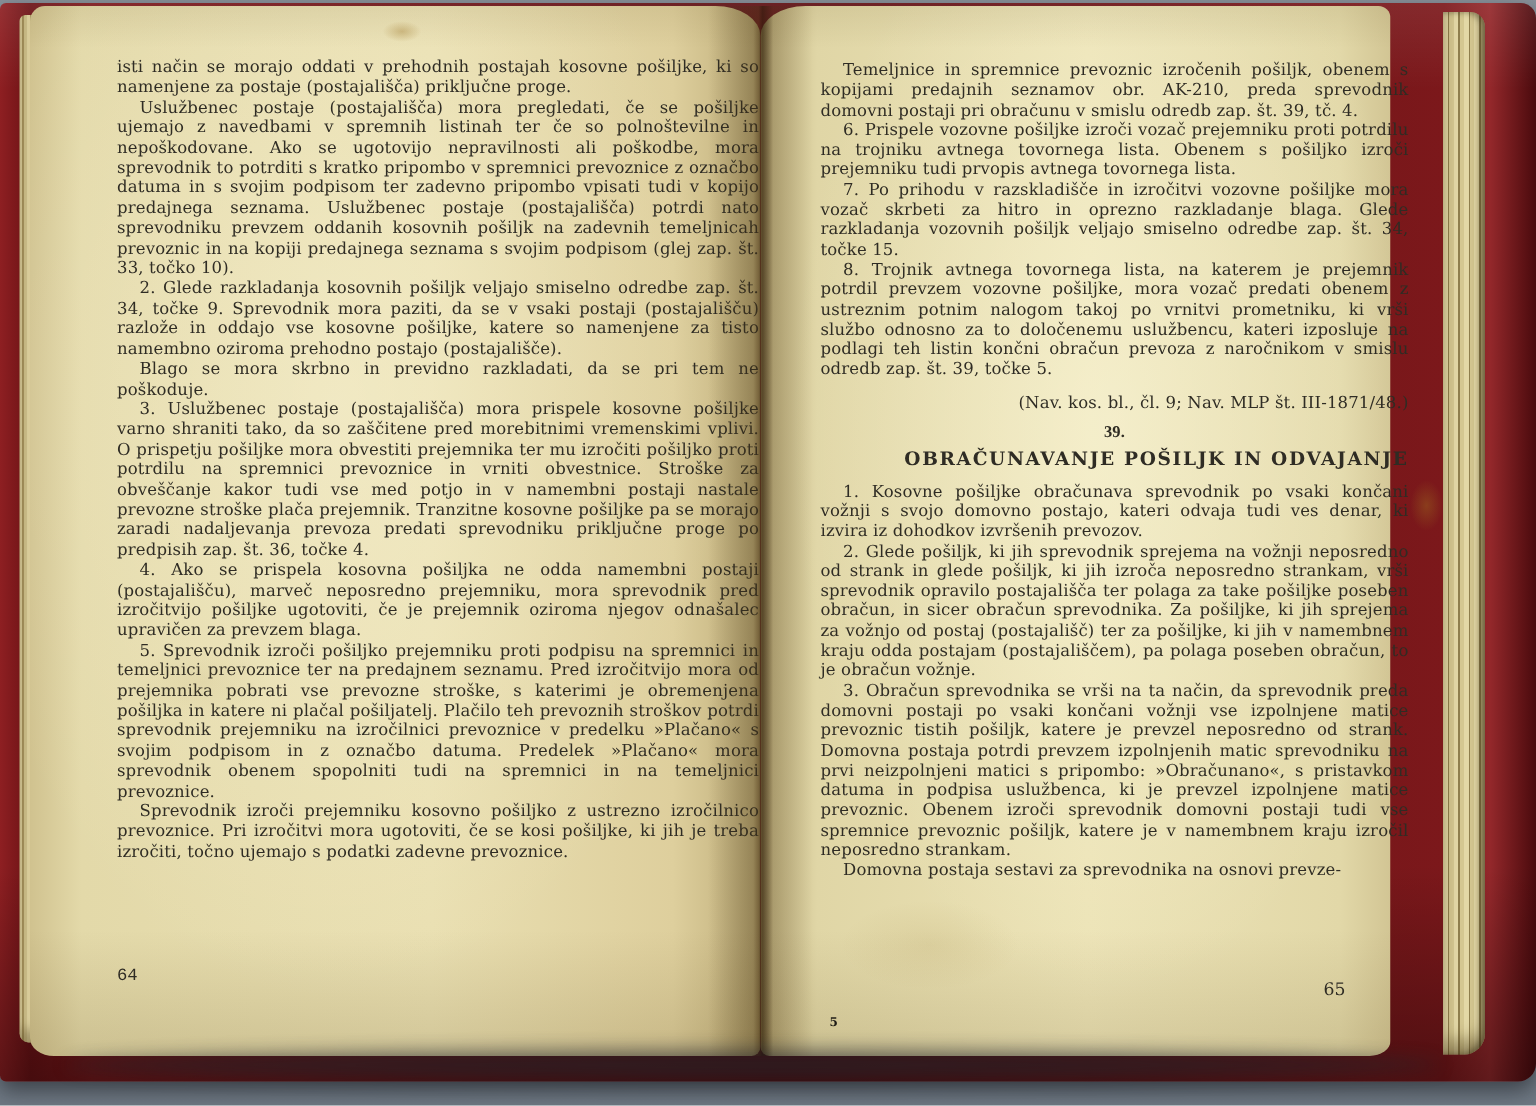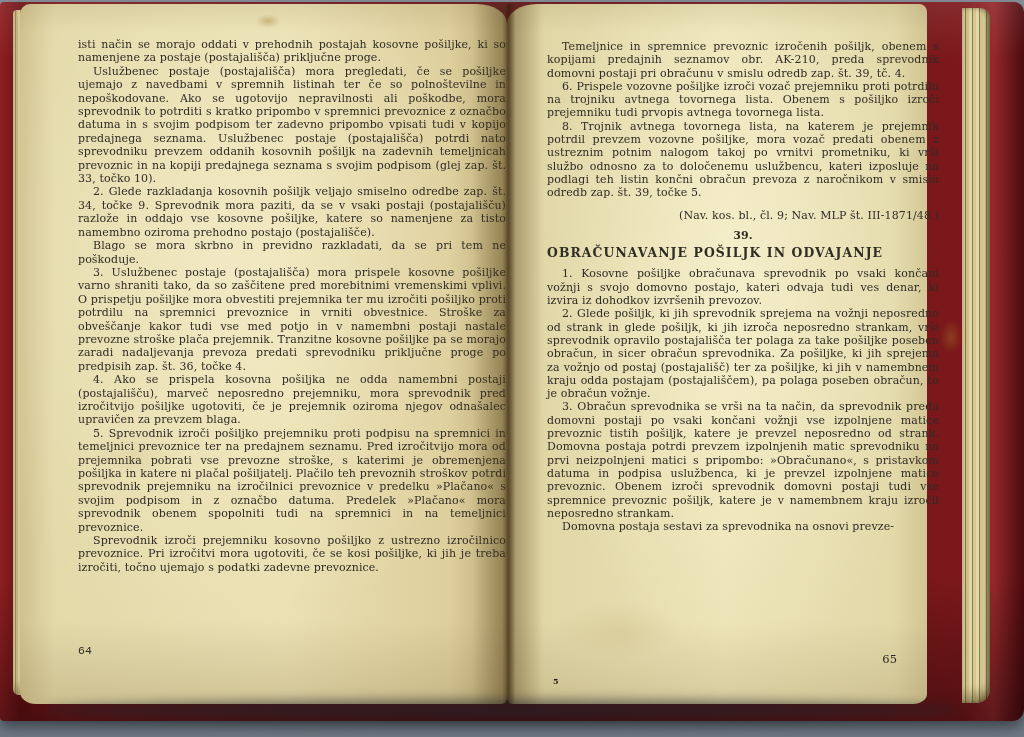--- a/index.html
+++ b/index.html
@@ -80,22 +80,22 @@
     position:absolute;
     font-size:11px;line-height:13.4px;
     text-align:justify;
     letter-spacing:0.1px;
   }
   .text-col p{margin:0;text-indent:15px;}
   .text-col p.noindent{text-indent:0;}
   .col-left{left:58px;top:34px;width:428px;}
   .col-right{left:40px;top:36px;width:392px;line-height:13.3px;}
   .citation{margin-top:9px !important;margin-bottom:7px !important;text-align:right;}
-  .sec-num{text-align:center;font-weight:bold;text-indent:0 !important;margin-top:6px !important;margin-bottom:4px !important;}
-  .sec-title{text-align:left;font-weight:bold;font-size:12.4px;letter-spacing:1.1px;text-indent:0 !important;margin-bottom:8px !important;white-space:nowrap;}
+  .sec-num{text-align:center;font-weight:bold;text-indent:0 !important;margin-top:6px !important;margin-bottom:4px !important;font-family:Liberation Serif, serif;}
+  .sec-title{text-align:right;font-weight:bold;font-size:12.4px;letter-spacing:1.1px;text-indent:0 !important;margin-bottom:8px !important;white-space:nowrap;}
   .pgnum{position:absolute;font-size:11.5px;color:#2f2c24;}
   .pg-left{left:58px;top:640px;font-family:Liberation Mono, monospace;}
   .pg-right{right:30px;top:648px;}
   .sig-mark{position:absolute;left:46px;top:672px;font-size:8px;font-weight:bold;color:#1e1c16;}
   b{font-weight:normal;}
 </style>
 </head>
 <body>
 
 <div class="scene">
@@ -118,20 +118,21 @@
       <p>5. Sprevodnik izroči pošiljko prejemniku proti podpisu na spremnici in temeljnici prevoznice ter na predajnem seznamu. Pred izročitvijo mora od prejemnika pobrati vse prevozne stroške, s katerimi je obremenjena pošiljka in katere ni plačal pošiljatelj. Plačilo teh prevoznih stroškov potrdi sprevodnik prejemniku na izročilnici prevoznice v predelku »Plačano« s svojim podpisom in z označbo datuma. Predelek »Plačano« mora sprevodnik obenem spopolniti tudi na spremnici in na temeljnici prevoznice.</p>
       <p>Sprevodnik izroči prejemniku kosovno pošiljko z ustrezno izročilnico prevoznice. Pri izročitvi mora ugotoviti, če se kosi pošiljke, ki jih je treba izročiti, točno ujemajo s podatki zadevne prevoznice.</p>
     </div>
     <div class="pgnum pg-left">64</div>
   </div>
 
   <div class="page page-right">
     <div class="text-col col-right">
       <p>Temeljnice in spremnice prevoznic izročenih pošiljk, obenem s kopijami predajnih seznamov obr. AK-210, preda sprevodnik domovni postaji pri obračunu v smislu odredb zap. št. 39, tč. 4.</p>
       <p>6. Prispele vozovne pošiljke izroči vozač prejemniku proti potrdilu na trojniku avtnega tovornega lista. Obenem s pošiljko izroči prejemniku tudi prvopis avtnega tovornega lista.</p>
+      <p>7. Po prihodu v razskladišče in izročitvi vozovne pošiljke mora vozač skrbeti za hitro in oprezno razkladanje blaga. Glede razkladanja vozovnih pošiljk veljajo smiselno odredbe zap. št. 34, točke 15.</p>
       <p>8. Trojnik avtnega tovornega lista, na katerem je prejemnik potrdil prevzem vozovne pošiljke, mora vozač predati obenem z ustreznim potnim nalogom takoj po vrnitvi prometniku, ki vrši službo odnosno za to določenemu uslužbencu, kateri izposluje na podlagi teh listin končni obračun prevoza z naročnikom v smislu odredb zap. št. 39, točke 5.</p>
       <p class="citation">(Nav. kos. bl., čl. 9; Nav. MLP št. III-1871/48.)</p>
       <p class="sec-num">39.</p>
       <p class="sec-title">OBRAČUNAVANJE POŠILJK IN ODVAJANJE</p>
       <p>1. Kosovne pošiljke obračunava sprevodnik po vsaki končani vožnji s svojo domovno postajo, kateri odvaja tudi ves denar, ki izvira iz dohodkov izvršenih prevozov.</p>
       <p><span>2. Glede pošiljk, ki jih sprevodnik sprejema na vožnji neposredno od strank in glede pošiljk, ki jih izroča neposredno strankam, vrši sprevodnik opravilo postajališča ter polaga za take pošiljke poseben obračun, in sicer </span><b>obračun sprevodnika.</b><span> Za pošiljke, ki jih sprejema za vožnjo od postaj (postajališč) ter za pošiljke, ki jih v namembnem kraju odda postajam (postajališčem), pa polaga poseben obračun, to je </span><b>obračun vožnje.</b></p>
       <p><b>3. Obračun sprevodnika</b><span> se vrši na ta način, da sprevodnik preda domovni postaji po vsaki končani vožnji vse izpolnjene matice prevoznic tistih pošiljk, katere je prevzel neposredno od strank. Domovna postaja potrdi prevzem izpolnjenih matic sprevodniku na prvi neizpolnjeni matici s pripombo: »Obračunano«, s pristavkom datuma in podpisa uslužbenca, ki je prevzel izpolnjene matice prevoznic. Obenem izroči sprevodnik domovni postaji tudi vse spremnice prevoznic pošiljk, katere je v namembnem kraju izročil neposredno strankam.</span></p>
       <p>Domovna postaja sestavi za sprevodnika na osnovi prevze-</p>
     </div>
     <div class="sig-mark">5</div>

